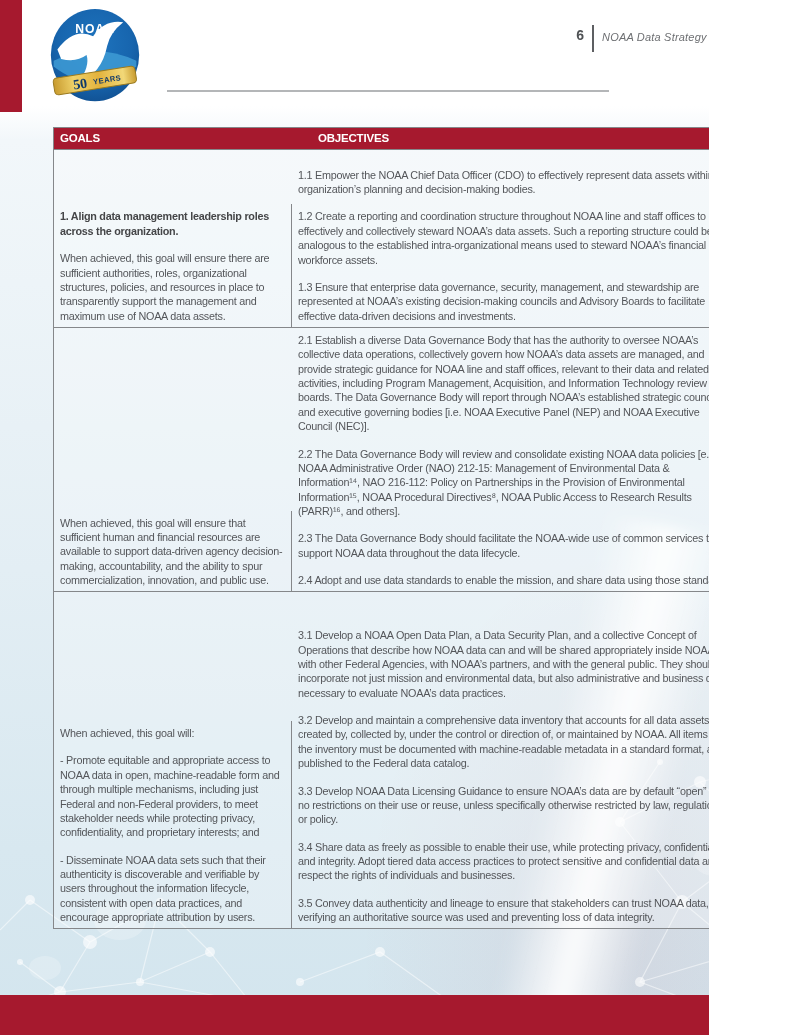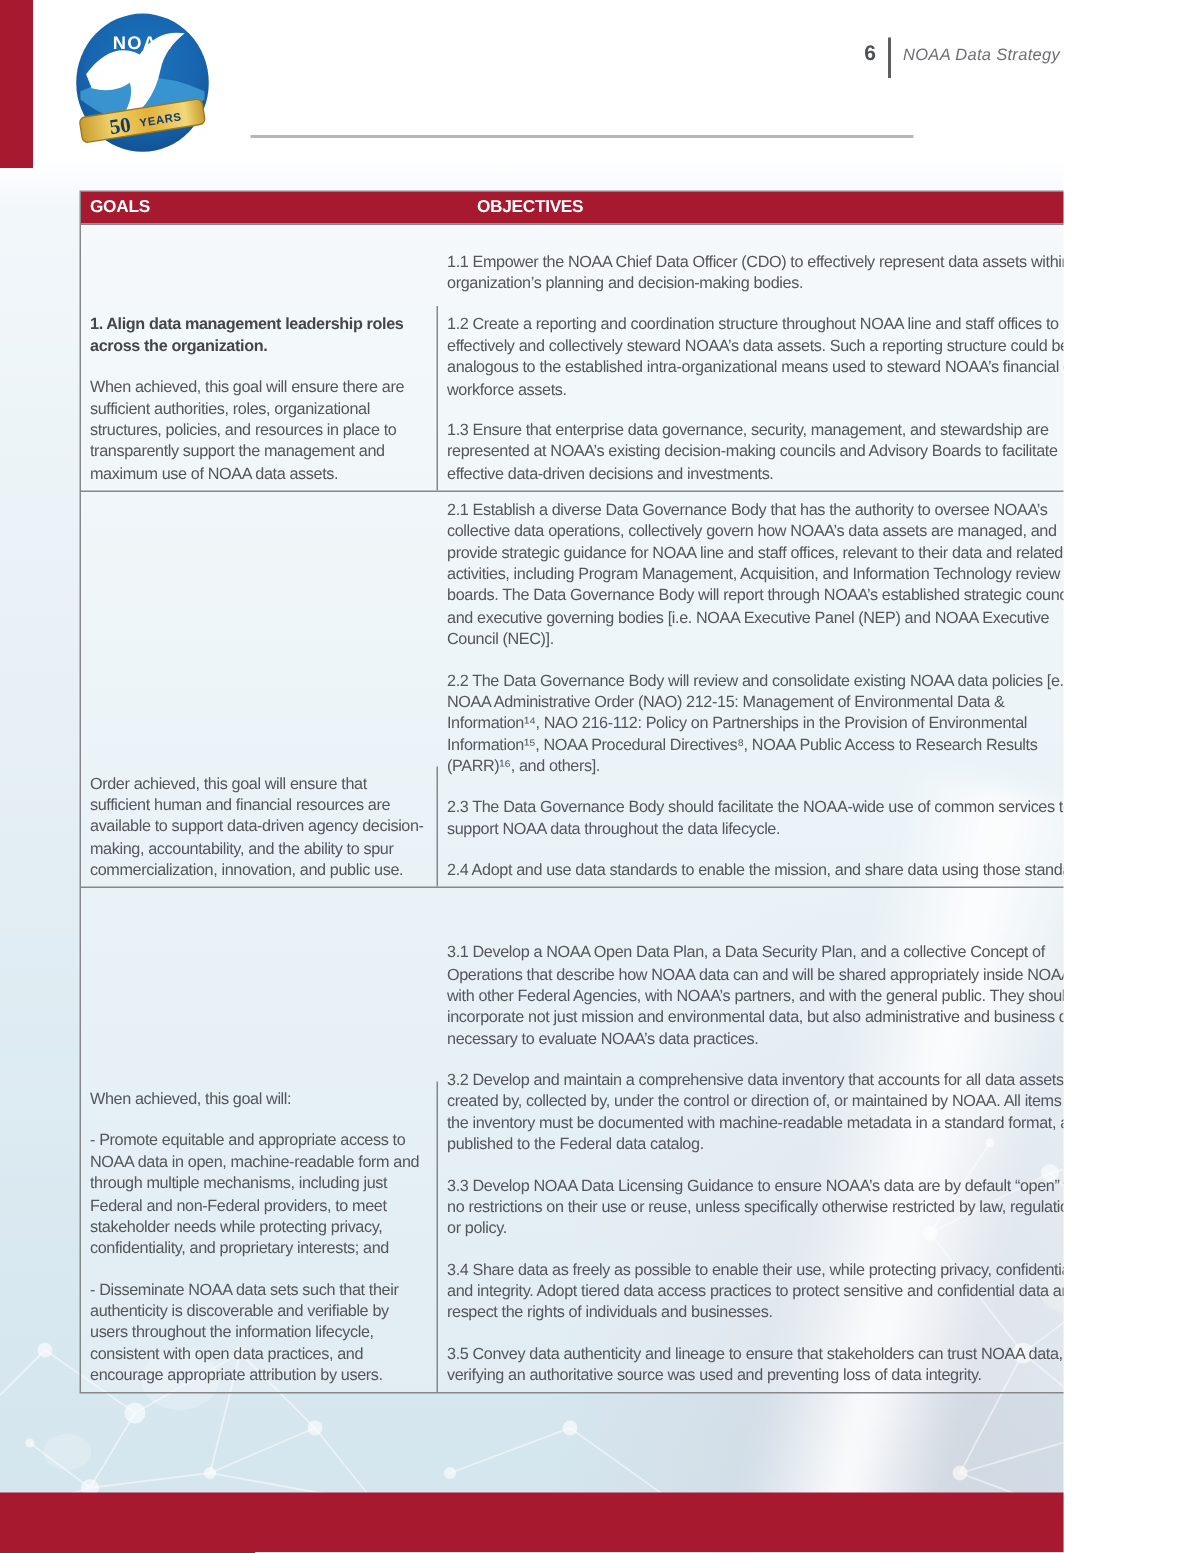--- a/index.html
+++ b/index.html
@@ -168,21 +168,21 @@
             <p class="goal-para">When achieved, this goal will ensure there are sufficient authorities, roles, organizational structures, policies, and resources in place to transparently support the management and maximum use of NOAA data assets.</p>
           </div>
           <div class="cell obj-cell">
             <p class="obj-para">1.1 Empower the NOAA Chief Data Officer (CDO) to effectively represent data assets within the organization’s planning and decision-making bodies.</p>
             <p class="obj-para">1.2 Create a reporting and coordination structure throughout NOAA line and staff offices to effectively and collectively steward NOAA’s data assets. Such a reporting structure could be analogous to the established intra-organizational means used to steward NOAA’s financial or workforce assets.</p>
             <p class="obj-para">1.3 Ensure that enterprise data governance, security, management, and stewardship are represented at NOAA’s existing decision-making councils and Advisory Boards to facilitate effective data-driven decisions and investments.</p>
           </div>
         </div>
         <div class="trow">
           <div class="cell goal-cell">
-            <p class="goal-para">Order achieved, this goal will ensure that sufficient human and financial resources are available to support data-driven agency decision-making, accountability, and the ability to spur commercialization, innovation, and public use.</p>
+            <p class="goal-para">When achieved, this goal will ensure that sufficient human and financial resources are available to support data-driven agency decision-making, accountability, and the ability to spur commercialization, innovation, and public use.</p>
           </div>
           <div class="cell obj-cell">
             <p class="obj-para">2.1 Establish a diverse Data Governance Body that has the authority to oversee NOAA’s collective data operations, collectively govern how NOAA’s data assets are managed, and provide strategic guidance for NOAA line and staff offices, relevant to their data and related activities, including Program Management, Acquisition, and Information Technology review boards. The Data Governance Body will report through NOAA’s established strategic councils and executive governing bodies [i.e. NOAA Executive Panel (NEP) and NOAA Executive Council (NEC)].</p>
             <p class="obj-para">2.2 The Data Governance Body will review and consolidate existing NOAA data policies [e.g. NOAA Administrative Order (NAO) 212-15: Management of Environmental Data &amp; Information¹⁴, NAO 216-112: Policy on Partnerships in the Provision of Environmental Information¹⁵, NOAA Procedural Directives⁸, NOAA Public Access to Research Results (PARR)¹⁶, and others].</p>
             <p class="obj-para">2.3 The Data Governance Body should facilitate the NOAA-wide use of common services to support NOAA data throughout the data lifecycle.</p>
             <p class="obj-para">2.4 Adopt and use data standards to enable the mission, and share data using those standards.</p>
           </div>
         </div>
         <div class="trow">
           <div class="cell goal-cell">

